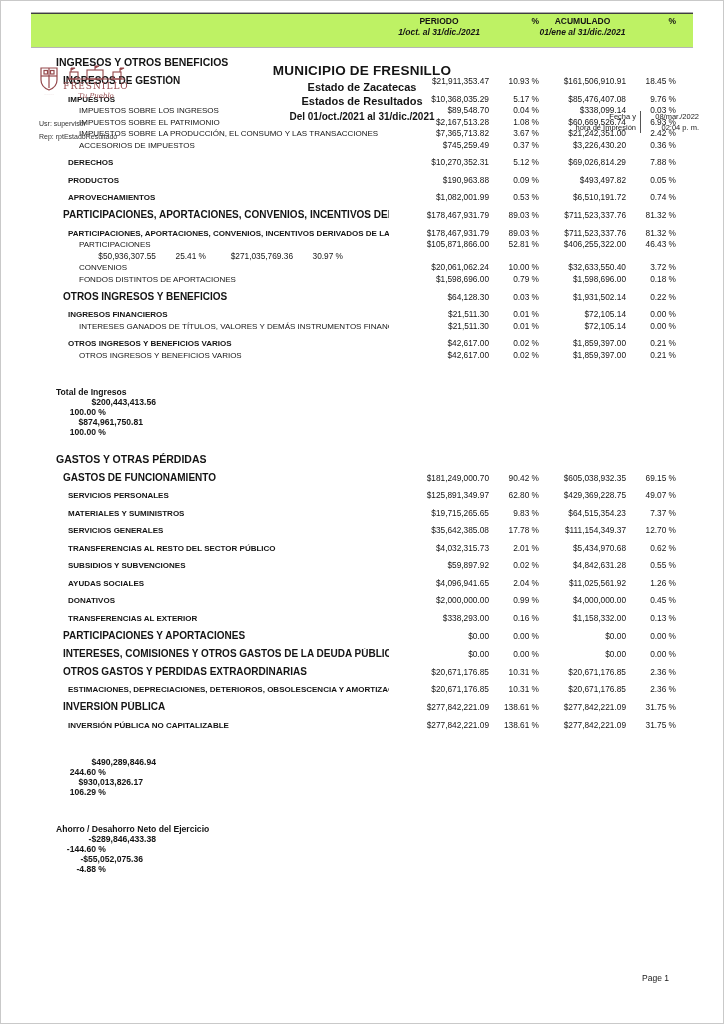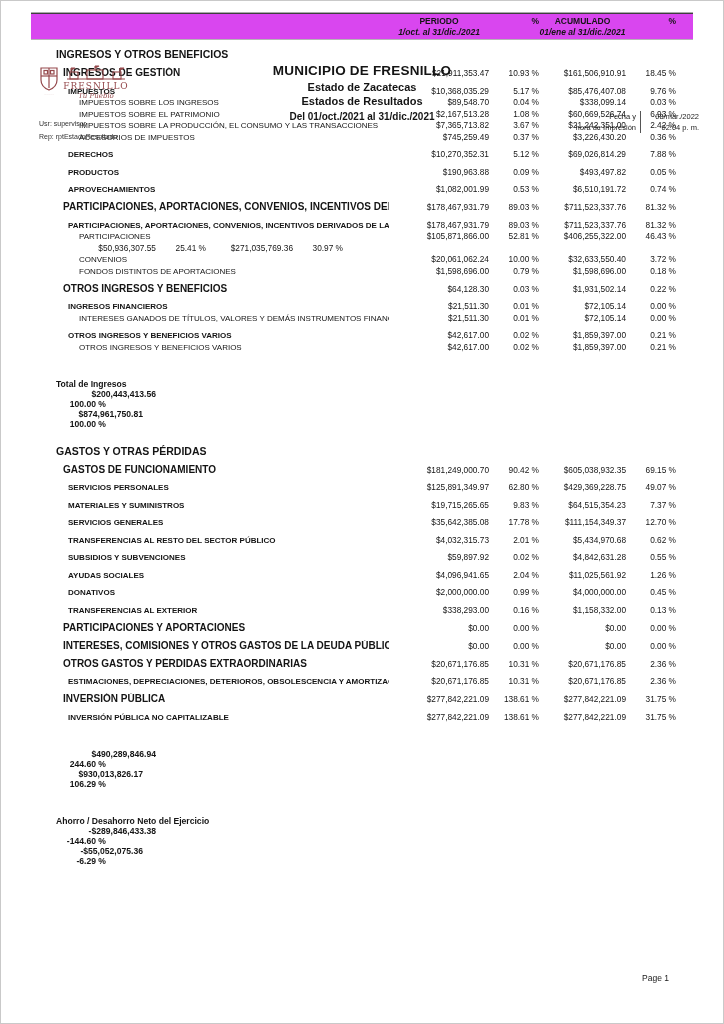--- a/index.html
+++ b/index.html
@@ -16,22 +16,22 @@
   .range   { font-size:10px; font-weight:bold; margin-top:4px; }
   .usr-rep { position:absolute; left:38px; top:116px; font-size:7px; color:#333; line-height:13px; }
   .print-info { position:absolute; right:24px; top:110px; display:flex; align-items:stretch; font-size:7.5px; color:#222; }
   .print-labels { text-align:right; line-height:11px; padding-right:4px; }
   .print-divider { width:1px; background:#555; }
   .print-values { text-align:right; line-height:11px; padding-left:4px; min-width:58px; }
 
   
   .content { margin:0 30px; }
   .top-rule { margin-top:11px; height:2px; background:#3f3f3f; border-top:1px solid #aaa; }
-  .band { background:#d946ef; border-bottom:1px solid #b5b5b5; display:flex; align-items:flex-start;
-          padding:2px 17px 2px 25px; font-size:8.5px; font-weight:bold; }
+  .band { background:#bef264; border-bottom:1px solid #b5b5b5; display:flex; align-items:flex-start;
+          padding:2px 17px 10px 25px; font-size:8.5px; font-weight:bold; }
   .band .spacer { flex:1; }
   .bcol { white-space:nowrap; line-height:10px; }
   .bcol .sub { font-weight:bold; margin-top:1px;font-style:italic; }
   .b-period { width:100px; text-align:center; }
   .b-pct1   { width:50px;  text-align:right; }
   .b-accum  { width:87px;  text-align:center; }
   .b-pct2   { width:50px;  text-align:right; }
 
   
   .table { padding:8px 17px 0 25px; }
@@ -448,19 +448,19 @@
     <span class="cell c2">244.60 %</span>
     <span class="cell c3">$930,013,826.17</span>
     <span class="cell c4">106.29 %</span>
   </div>
 
   <div class="row total">
     <span class="lbl">Ahorro / Desahorro Neto del Ejercicio</span>
     <span class="cell c1">-$289,846,433.38</span>
     <span class="cell c2">-144.60 %</span>
     <span class="cell c3">-$55,052,075.36</span>
-    <span class="cell c4">-6.29 %</span>
+    <span class="cell c4">-4.88 %</span>
   </div>
 </main>
   </div>
 
   <div class="page-footer">Page 1</div>
 </div>
 
 </body></html>

